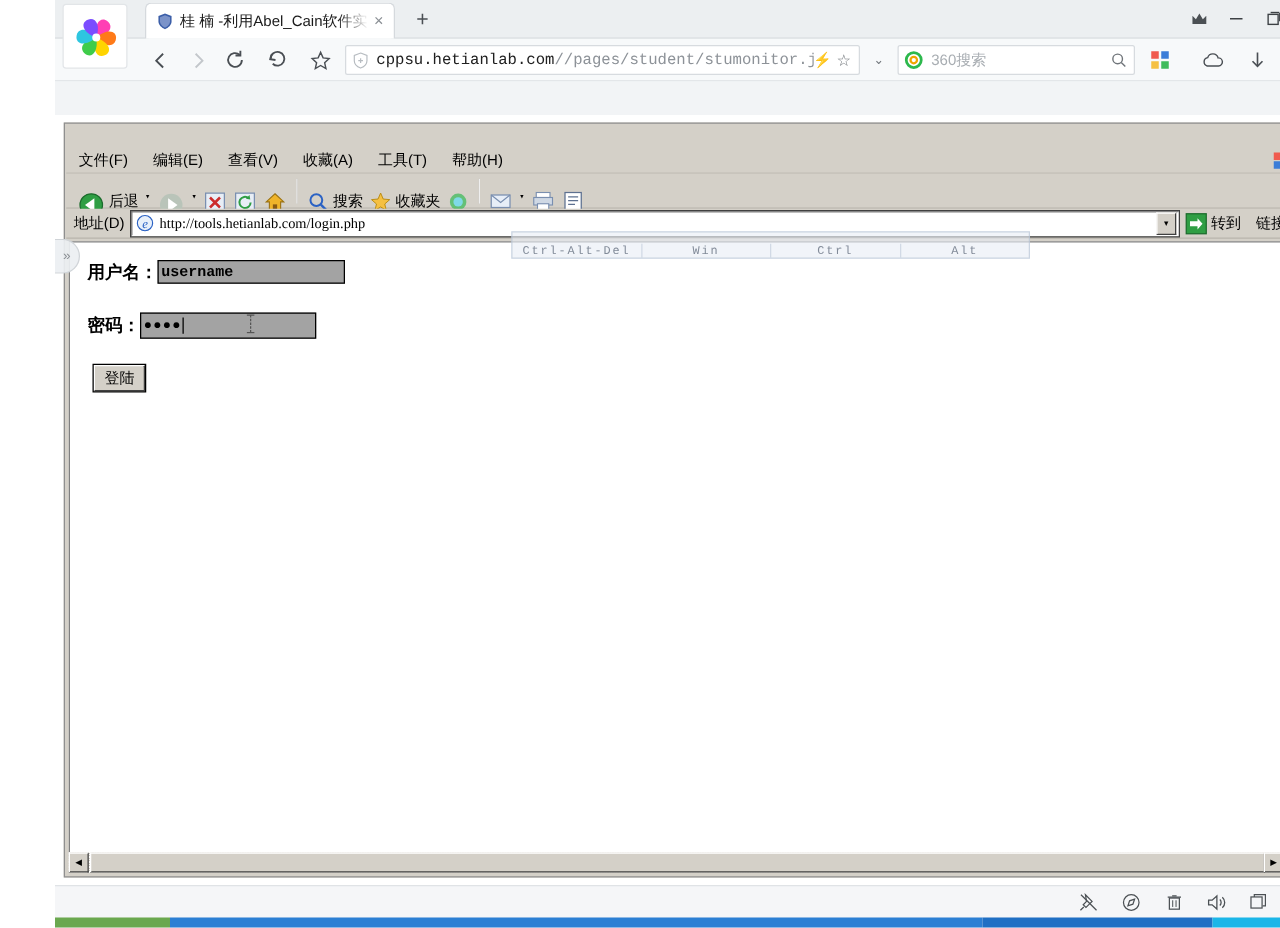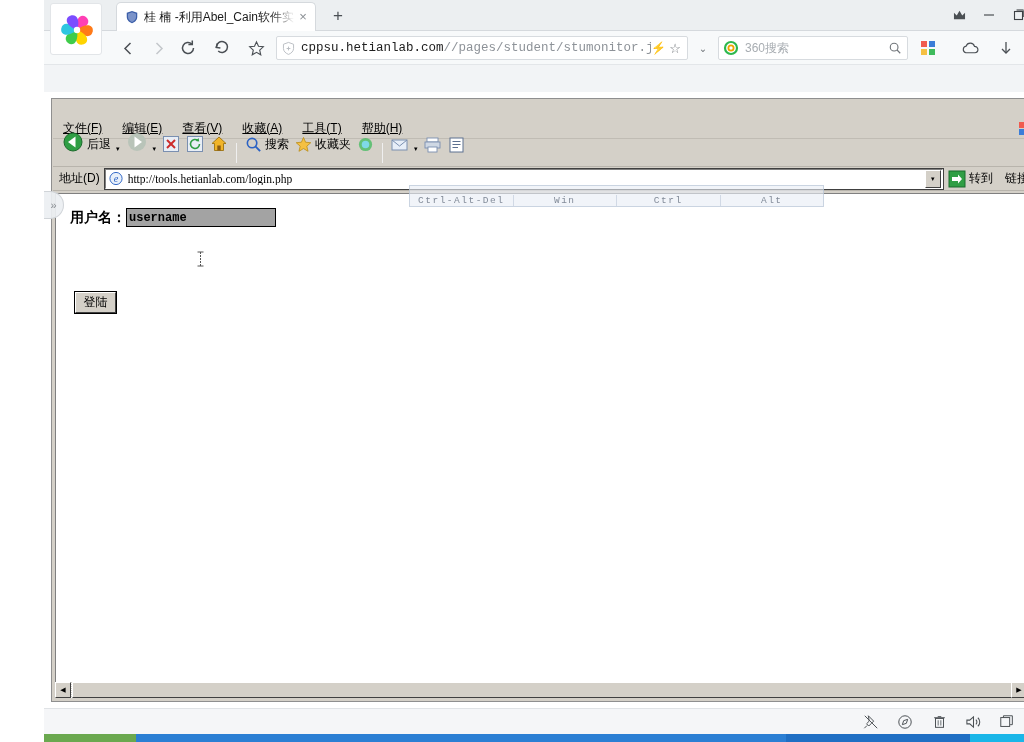--- a/index.html
+++ b/index.html
@@ -184,36 +184,35 @@
   .ie-menubar {
     position: absolute; left: 1px; top: 19px;
     width: 990px; height: 21px;
     background: #d4d0c8;
     display: flex; align-items: center;
     border-bottom: 1px solid #c0bcb4;
   }
   .ie-menu-item {
     font-size: 12px; color: #000; padding: 2px 10px; cursor: pointer;
     font-family: "Liberation Sans", sans-serif;
-    text-decoration: underline;
   }
   .ie-menu-logo {
     position: absolute; right: 3px; top: 1px;
     width: 24px; height: 19px;
   }
 
   .ie-toolbar {
     position: absolute; left: 1px; top: 40px;
     width: 990px; height: 28px;
     background: #d4d0c8;
     display: flex; align-items: center;
     border-bottom: 1px solid #b8b4ac;
     padding-left: 6px;
   }
-  .tb-btn { display: flex; align-items: flex-end; height: 24px; padding: 17px 3px; cursor: pointer; }
+  .tb-btn { display: flex; align-items: flex-start; height: 24px; padding: 17px 3px; cursor: pointer; font-family: Liberation Mono, monospace; }
   .tb-text { font-size: 12px; color: #000; margin-left: 3px; }
   .tb-arrow { font-size: 7px; color: #000; margin-left: 5px; }
   .tb-sep { width: 1px; height: 20px; background: #a8a49c; margin: 0 5px; border-right: 1px solid #efefef; }
 
   .ie-addrbar {
     position: absolute; left: 1px; top: 68px;
     width: 990px; height: 24px;
     background: #d4d0c8;
     display: flex; align-items: center;
     border-bottom: 1px solid #b8b4ac;
@@ -659,20 +658,27 @@
 
       <div class="ie-content">
 
         <div class="form-row" style="left:14px; top:14px;">
           <span class="form-label">用户名：</span>
           <span class="txt-input" style="width:150px;">
             <span>username</span>
           </span>
         </div>
 
+        <div class="form-row" style="left:14px; top:56px;">
+          <span class="form-label">密码：</span>
+          <span class="txt-input" style="width:141px; height:21px;">
+            <span class="pw-dots">●●●●</span>
+              <span class="caret"></span>
+          </span>
+        </div>
 
         <div class="login-btn">登陆</div>
 
         <svg style="position:absolute; left:140px; top:57px;" width="9" height="16" viewBox="0 0 9 16">
           <line x1="4.5" y1="1" x2="4.5" y2="15" stroke="#555" stroke-width="1" stroke-dasharray="2 1"></line>
           <line x1="1.5" y1="1" x2="7.5" y2="1" stroke="#555" stroke-width="1"></line>
           <line x1="1.5" y1="15" x2="7.5" y2="15" stroke="#555" stroke-width="1"></line>
         </svg>
       </div>
 

